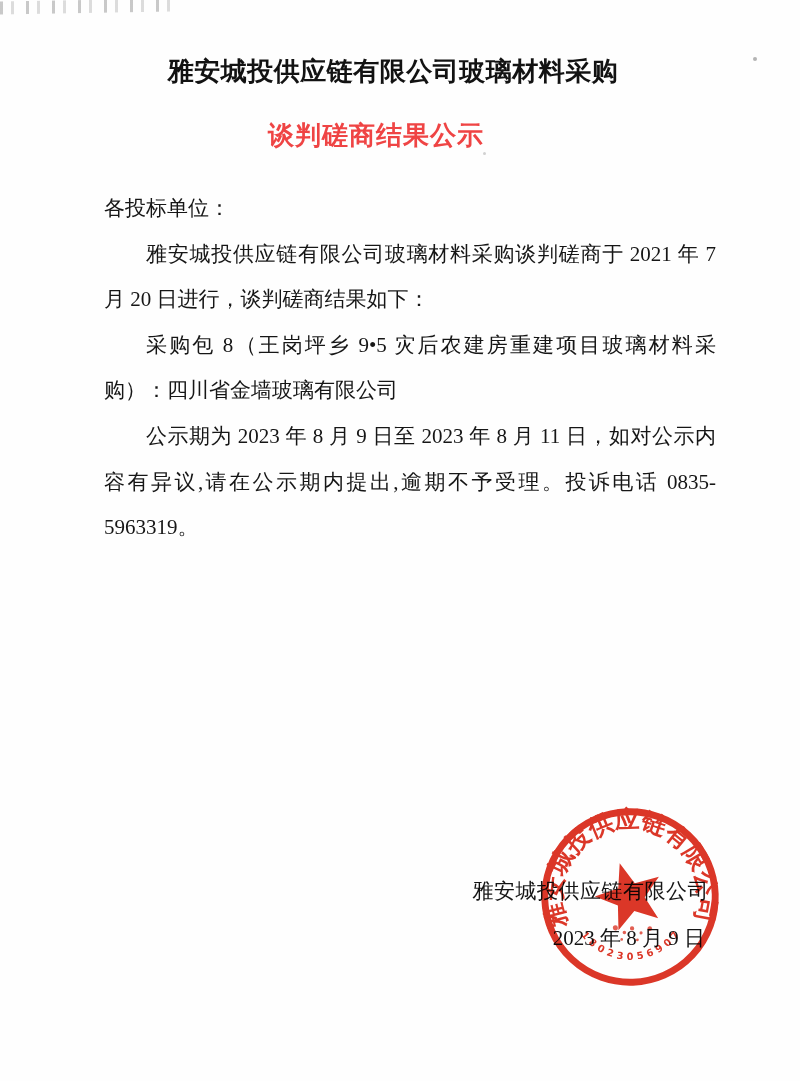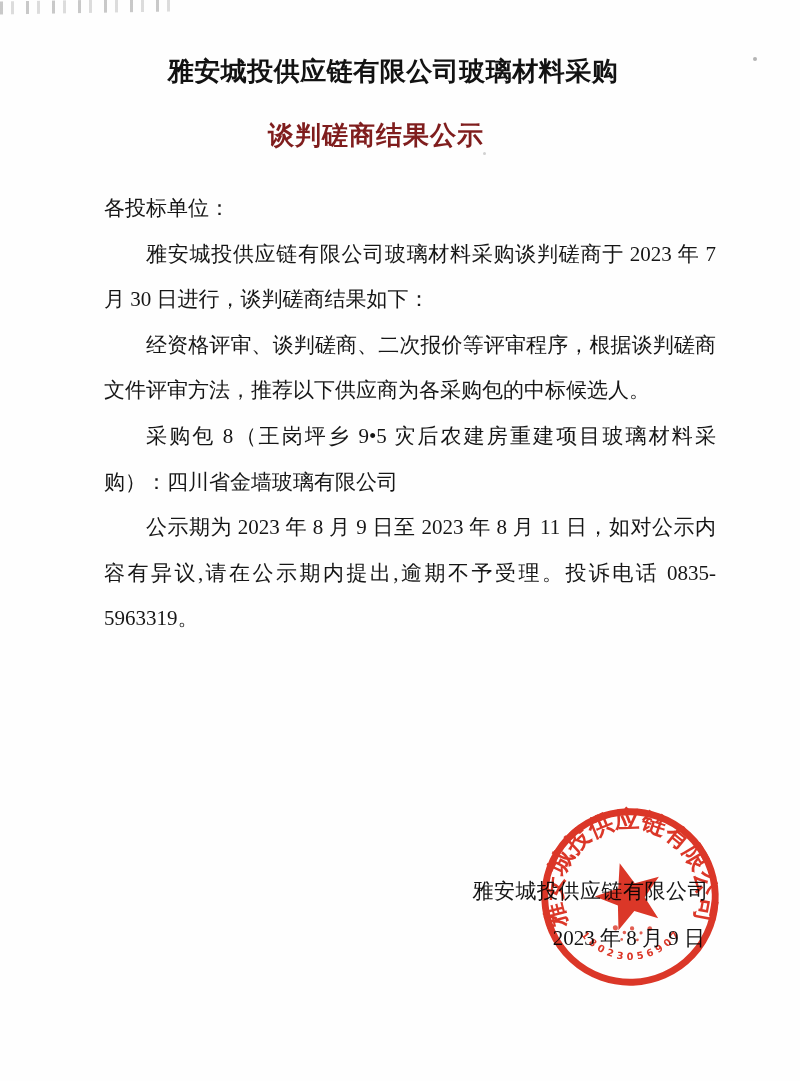--- a/index.html
+++ b/index.html
@@ -47,21 +47,21 @@
   }
   .title2 {
     position: absolute;
     left: 0; top: 118px;
     width: 752px;
     text-align: center;
     font-family: "Liberation Sans", "DejaVu Sans", sans-serif;
     font-weight: bold;
     font-size: 26px;
     letter-spacing: 1px;
-    color: #7f1d1d;
+    color: #ef4444;
   }
   .docbody {
     position: absolute;
     left: 104px; top: 186px;
     width: 612px;
     font-size: 21px;
     line-height: 45.6px;
     text-align: justify;
   }
   .docbody p { margin: 0; text-indent: 2em; }
@@ -113,22 +113,21 @@
 
   <div class="smudge"></div>
   <div class="speck s1"></div>
   <div class="speck s2"></div>
 
   <div class="title1">雅安城投供应链有限公司玻璃材料采购</div>
   <div class="title2">谈判磋商结果公示</div>
 
   <div class="docbody">
     <p class="salutation">各投标单位：</p>
-    <p>雅安城投供应链有限公司玻璃材料采购谈判磋商于 2023 年 7 月 30 日进行，谈判磋商结果如下：</p>
-    <p>经资格评审、谈判磋商、二次报价等评审程序，根据谈判磋商文件评审方法，推荐以下供应商为各采购包的中标候选人。</p>
+    <p>雅安城投供应链有限公司玻璃材料采购谈判磋商于 2021 年 7 月 20 日进行，谈判磋商结果如下：</p>
     <p>采购包 8（王岗坪乡 9•5 灾后农建房重建项目玻璃材料采购）：四川省金墙玻璃有限公司</p>
     <p>公示期为 2023 年 8 月 9 日至 2023 年 8 月 11 日，如对公示内容有异议,请在公示期内提出,逾期不予受理。投诉电话 0835-5963319。</p>
   </div>
 
   <div class="sign-company">雅安城投供应链有限公司</div>
   <div class="sign-date">2023 年 8 月 9 日</div>
 
   <svg class="stamp" viewBox="0 0 200 200" xmlns="http://www.w3.org/2000/svg" xmlns:xlink="http://www.w3.org/1999/xlink">
     <defs>
       <path id="sealTopArc" d="M 37,130 A 70,70 0 1 1 163,130" fill="none"></path>

